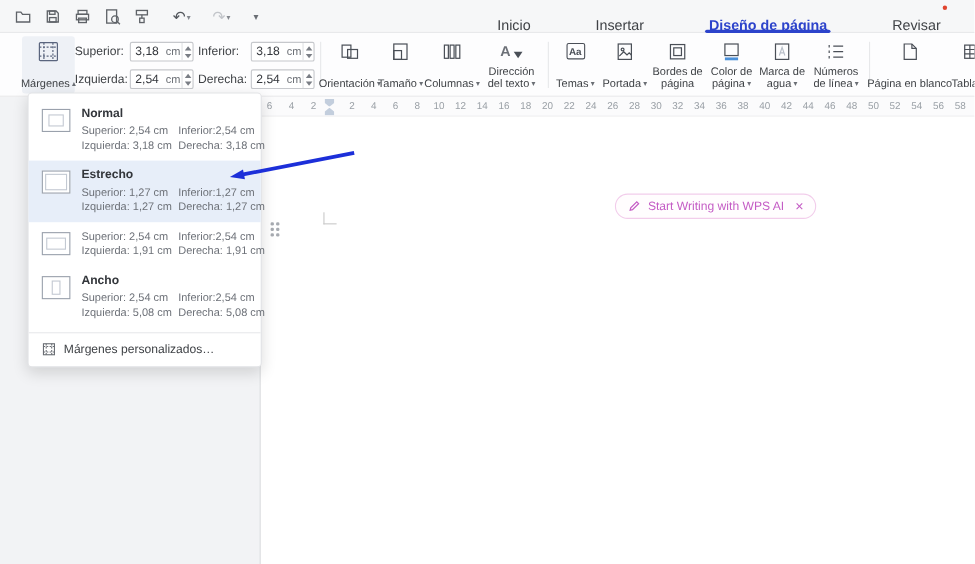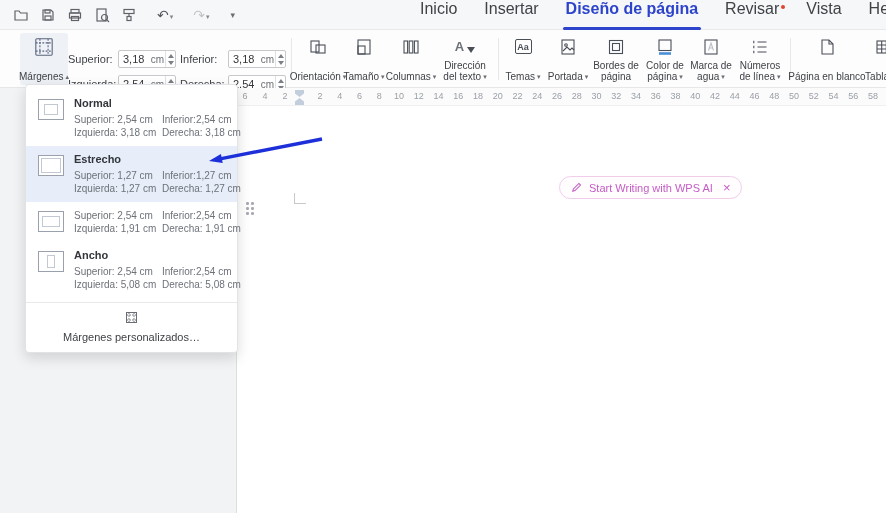--- a/index.html
+++ b/index.html
@@ -16,42 +16,42 @@
     display:flex; align-items:center; }
   .qa { display:flex; align-items:center; gap:11px; padding-left:13px; }
   .qicon { width:16px; height:16px; color:#5f6368; cursor:pointer; }
   .undo-group { display:flex; align-items:flex-end; gap:1px; margin-left:9px; cursor:pointer; }
   .glyph { font-size:14px; line-height:14px; color:#53575d; }
   .glyph.disabled { color:#c2c5ca; }
   .mini-caret { font-size:7px; color:#84888e; line-height:10px; }
   .qa-more { margin-left:10px; font-size:9px; color:#6a6e74; cursor:pointer; }
 
   .tabs { position:absolute; left:420px; top:0; height:30px; display:flex; gap:27px; align-items:stretch; }
-  .tab { font-size:16px; color:#3f4246; cursor:pointer; position:relative; display:flex; align-items:flex-start; white-space:nowrap; }
+  .tab { font-size:13px; color:#3f4246; cursor:pointer; position:relative; display:flex; align-items:flex-end; white-space:nowrap;margin-left:32px; }
   .tab.active { color:var(--accent-blue); font-weight:bold; }
   .tab.active::after { content:""; position:absolute; left:-3px; right:-3px; bottom:0; height:3px;
     background:var(--accent-blue); border-radius:2px; }
   .tab-dot { position:absolute; top:5px; right:-6px; width:4px; height:4px; border-radius:50%; background:var(--badge-red); }
 
   
   .ribbon { position:absolute; top:30px; left:0; right:0; height:58px; background:#fdfdfe; border-bottom:1px solid #e6e7e9; }
   .rsep { position:absolute; top:8px; height:42px; width:1px; background:#e7e8ea; }
   .rbtn { position:absolute; top:3px; height:52px; display:flex; flex-direction:column; align-items:center;
     justify-content:space-between; padding:4px 1px 3px; border-radius:3px; cursor:pointer; }
   .rbtn .ricon { height:19px; display:flex; align-items:center; justify-content:center; }
   .rlabel { font-size:10px; color:#3f4246; text-align:center; line-height:11px; }
   .caret { font-size:7px; color:#6a6e74; margin-left:2px; vertical-align:1px; }
   .margins-btn { background:#eef1f6; }
   .aa-box { width:17px; height:15px; border:1px solid #4a4f57; border-radius:2px; font-size:9px; font-weight:bold;
     color:#4a4f57; display:flex; align-items:center; justify-content:center; }
   .letterA { font-size:13px; color:#6d7178; font-weight:bold; line-height:13px; }
   .dn-arrow { width:0; height:0; border-left:4px solid transparent; border-right:4px solid transparent;
     border-top:6px solid #4a4f57; margin-left:3px; margin-top:6px; }
 
-  .spingrid { position:absolute; left:68px; top:20px; display:grid;
+  .spingrid { position:absolute; left:68px; top:8px; display:grid;
     grid-template-columns:46px 58px 44px 58px; grid-column-gap:4px; grid-row-gap:7px; align-items:center; }
   .spin-label { font-size:11px; color:#3f4246; white-space:nowrap; }
   .spin-box { height:18px; border:1px solid #c6c8cc; border-radius:2px; background:#fff;
     display:flex; align-items:center; font-size:11px; overflow:hidden; }
   .spin-value { flex:1; padding-left:4px; color:#33363b; }
   .spin-unit { color:#6a6e74; font-size:10px; padding-right:1px; }
   .stepper { width:10px; height:16px; border-left:1px solid #e0e1e4; display:flex; flex-direction:column;
     align-items:center; justify-content:center; gap:3px; cursor:pointer; flex-shrink:0; }
   .tri-up { width:0; height:0; border-left:3px solid transparent; border-right:3px solid transparent; border-bottom:4px solid #7a7e85; }
   .tri-down { width:0; height:0; border-left:3px solid transparent; border-right:3px solid transparent; border-top:4px solid #7a7e85; }
@@ -84,21 +84,21 @@
   
   .dropdown { position:absolute; left:25px; top:84px; width:213px; background:#fff; border:1px solid #e2e3e6;
     border-radius:4px; box-shadow:0 5px 14px rgba(0,0,0,.14); z-index:40; padding-top:5px; }
   .ditem { display:flex; gap:10px; padding:7px 10px 7px 12px; cursor:pointer; }
   .ditem.selected { background:var(--highlight-bg); }
   .dicon { width:26px; height:21px; border:1px solid #9aa1ac; background:#fff; position:relative; margin-top:2px; flex-shrink:0; }
   .dicon .inner { position:absolute; border:1px solid #c3c9d2; }
   .dtitle { font-size:11px; font-weight:bold; color:#33363b; margin-bottom:4px; }
   .drow { display:grid; grid-template-columns:88px auto; font-size:10px; color:#6d7178; line-height:13px; white-space:nowrap; }
   .dfooter { border-top:1px solid #e8e9eb; margin-top:4px; padding:8px 12px 9px; display:flex; align-items:center;
-    gap:7px; font-size:11px; color:#3f4246; cursor:pointer;flex-direction:column; }
+    gap:7px; font-size:11px; color:#3f4246; cursor:pointer; }
 
   
   .arrow-overlay { position:absolute; left:0; top:0; z-index:60; pointer-events:none; }
   .arrow-line { stroke:var(--arrow-blue); stroke-width:3.4; }
   .arrow-head { fill:var(--arrow-blue); }
 </style>
 </head>
 <body>
 
 <div class="tabbar">

